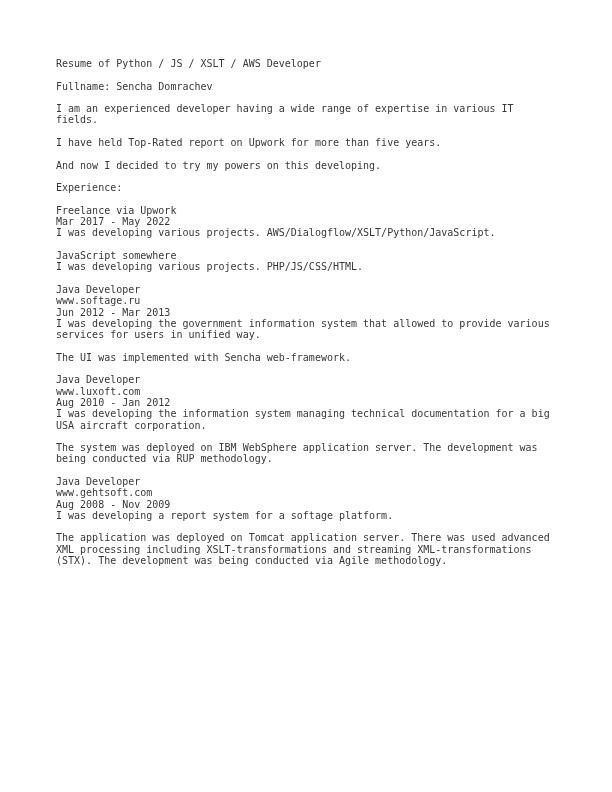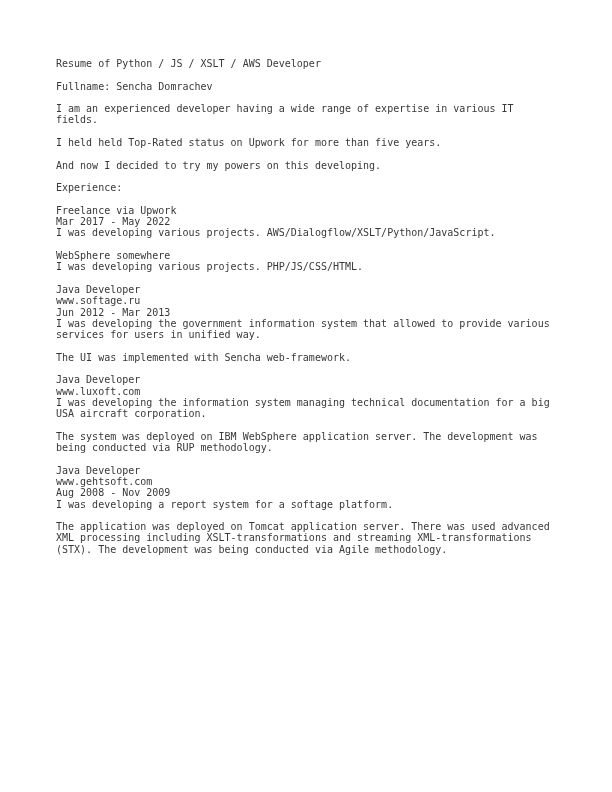--- a/index.html
+++ b/index.html
@@ -45,50 +45,51 @@
         <div class="line">Resume of Python / JS / XSLT / AWS Developer</div>
       </div>
       <div class="para">
         <div class="line">Fullname: Sencha Domrachev</div>
       </div>
       <div class="para">
         <div class="line">I am an experienced developer having a wide range of expertise in various IT</div>
         <div class="line">fields.</div>
       </div>
       <div class="para">
-        <div class="line">I held held Top-Rated status on Upwork for more than five years.</div>
+        <div class="line">I have held Top-Rated report on Upwork for more than five years.</div>
       </div>
       <div class="para">
         <div class="line">And now I decided to try my powers on this developing.</div>
       </div>
       <div class="para">
         <div class="line">Experience:</div>
       </div>
       <div class="para">
         <div class="line">Freelance via Upwork</div>
         <div class="line">Mar 2017 - May 2022</div>
         <div class="line">I was developing various projects. AWS/Dialogflow/XSLT/Python/JavaScript.</div>
       </div>
       <div class="para">
-        <div class="line">WebSphere somewhere</div>
+        <div class="line">JavaScript somewhere</div>
         <div class="line">I was developing various projects. PHP/JS/CSS/HTML.</div>
       </div>
       <div class="para">
         <div class="line">Java Developer</div>
         <div class="line">www.softage.ru</div>
         <div class="line">Jun 2012 - Mar 2013</div>
         <div class="line">I was developing the government information system that allowed to provide various</div>
         <div class="line">services for users in unified way.</div>
       </div>
       <div class="para">
         <div class="line">The UI was implemented with Sencha web-framework.</div>
       </div>
       <div class="para">
         <div class="line">Java Developer</div>
         <div class="line">www.luxoft.com</div>
+        <div class="line">Aug 2010 - Jan 2012</div>
         <div class="line">I was developing the information system managing technical documentation for a big</div>
         <div class="line">USA aircraft corporation.</div>
       </div>
       <div class="para">
         <div class="line">The system was deployed on IBM WebSphere application server. The development was</div>
         <div class="line">being conducted via RUP methodology.</div>
       </div>
       <div class="para">
         <div class="line">Java Developer</div>
         <div class="line">www.gehtsoft.com</div>

